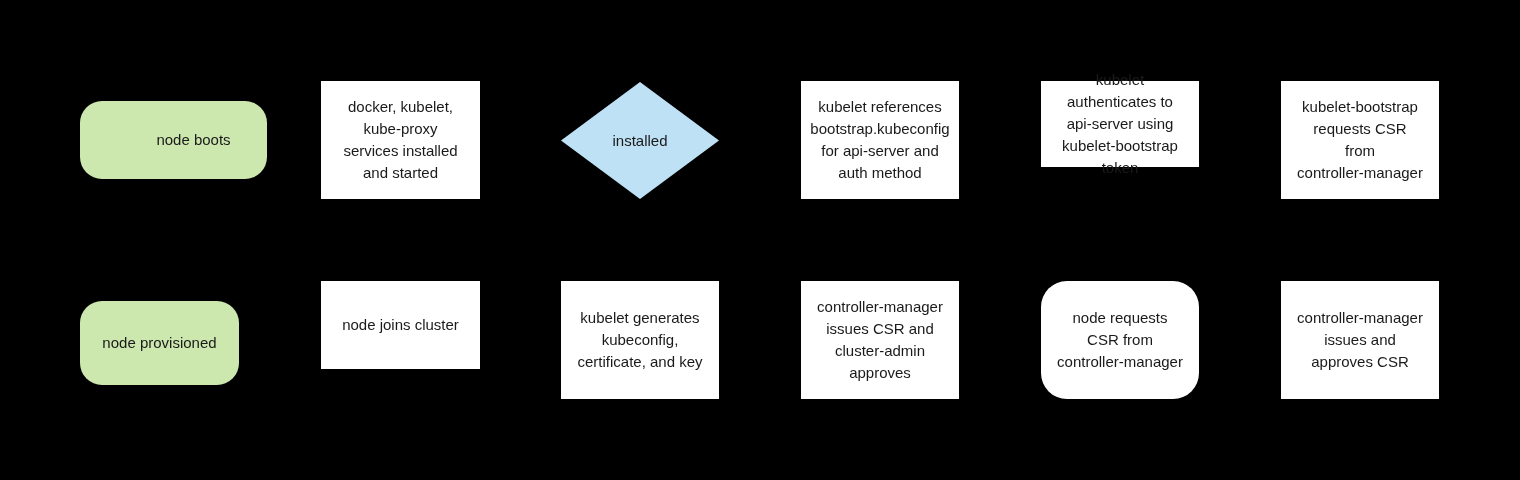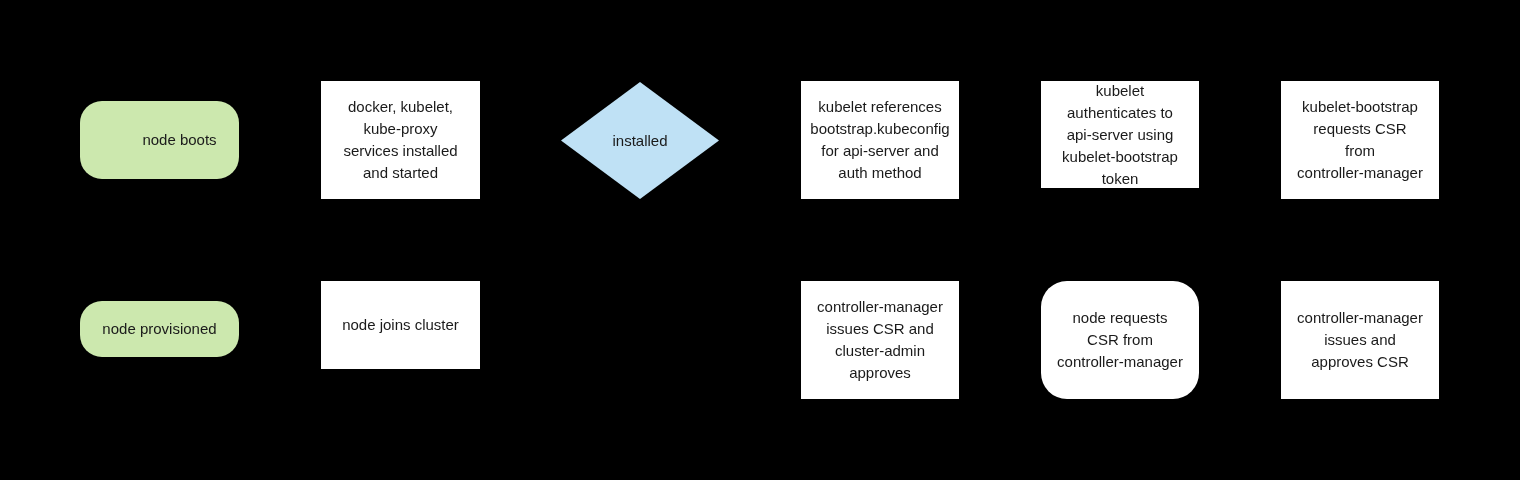--- a/index.html
+++ b/index.html
@@ -73,41 +73,44 @@
     margin-left: -8px;
     margin-right: -8px;
   }
 </style>
 </head>
 <body>
 
 <div id="canvas" style="background: rgb(0, 0, 0);">
   <div id="row-top"></div>
   <div id="row-bottom"></div>
-<div class="node pill" style="left: 80px; top: 101px; width: 159px; height: 78px; padding-left: 40px;"><span class="node-label">node boots</span></div>
+<div class="node pill" style="left: 80px; top: 101px; width: 187px; height: 78px; padding-left: 40px;"><span class="node-label">node boots</span></div>
     <div class="node rect" style="left: 321px; top: 81px; width: 159px; height: 118px; justify-content: flex-end;"><span class="node-label">docker, kubelet,
 kube-proxy
 services installed
 and started</span></div>
     <div class="node diamond" style="left: 561px; top: 82px; width: 158px; height: 117px;"><div class="diamond-shape"></div><span class="node-label">installed</span></div>
     <div class="node rect overflow" style="left: 801px; top: 81px; width: 158px; height: 118px; align-items: center;"><span class="node-label">kubelet references
 bootstrap.kubeconfig
 for api-server and
 auth method</span></div>
-    <div class="node rect" style="left: 1041px; top: 81px; width: 158px; height: 107px;"><span class="node-label">kubelet
+    <div class="node rect" style="left: 1041px; top: 81px; width: 158px; height: 86px;"><span class="node-label">kubelet
 authenticates to
 api-server using
 kubelet-bootstrap
 token</span></div>
     <div class="node rect" style="left: 1281px; top: 81px; width: 158px; height: 118px;"><span class="node-label">kubelet-bootstrap
 requests CSR
 from
 controller-manager</span></div>
-    <div class="node pill" style="left: 80px; top: 301px; width: 159px; height: 56px;"><span class="node-label">node provisioned</span></div>
+    <div class="node pill" style="left: 80px; top: 301px; width: 159px; height: 84px;"><span class="node-label">node provisioned</span></div>
     <div class="node rect" style="left: 321px; top: 281px; width: 159px; height: 88px;"><span class="node-label">node joins cluster</span></div>
+    <div class="node rect" style="left: 561px; top: 281px; width: 158px; height: 118px;"><span class="node-label">kubelet generates
+kubeconfig,
+certificate, and key</span></div>
     <div class="node rect" style="left: 801px; top: 281px; width: 158px; height: 118px;"><span class="node-label">controller-manager
 issues CSR and
 cluster-admin
 approves</span></div>
     <div class="node rect" style="left: 1041px; top: 281px; width: 158px; height: 118px; border-radius: 26px;"><span class="node-label">node requests
 CSR from
 controller-manager</span></div>
     <div class="node rect" style="left: 1281px; top: 281px; width: 158px; height: 118px;"><span class="node-label">controller-manager
 issues and
 approves CSR</span></div>

